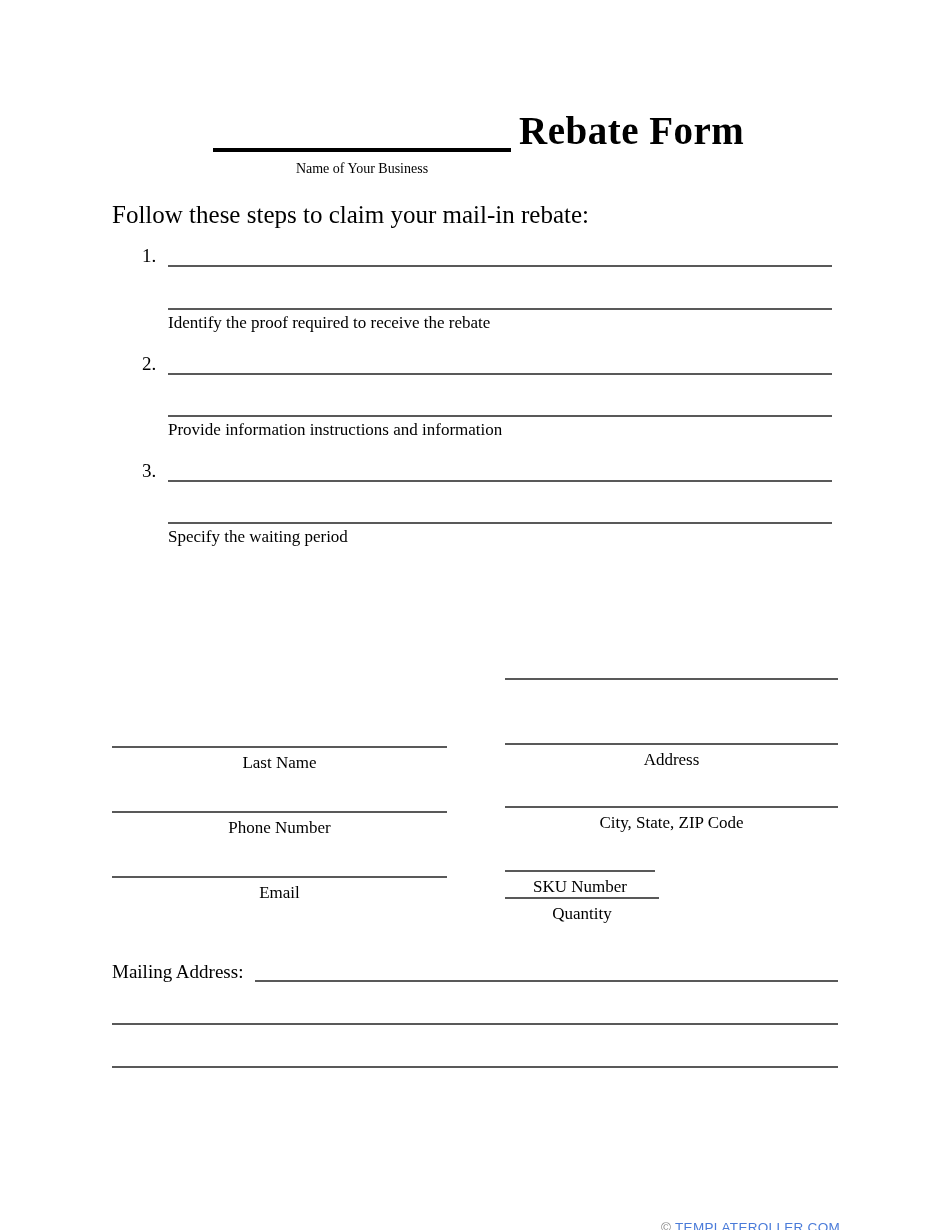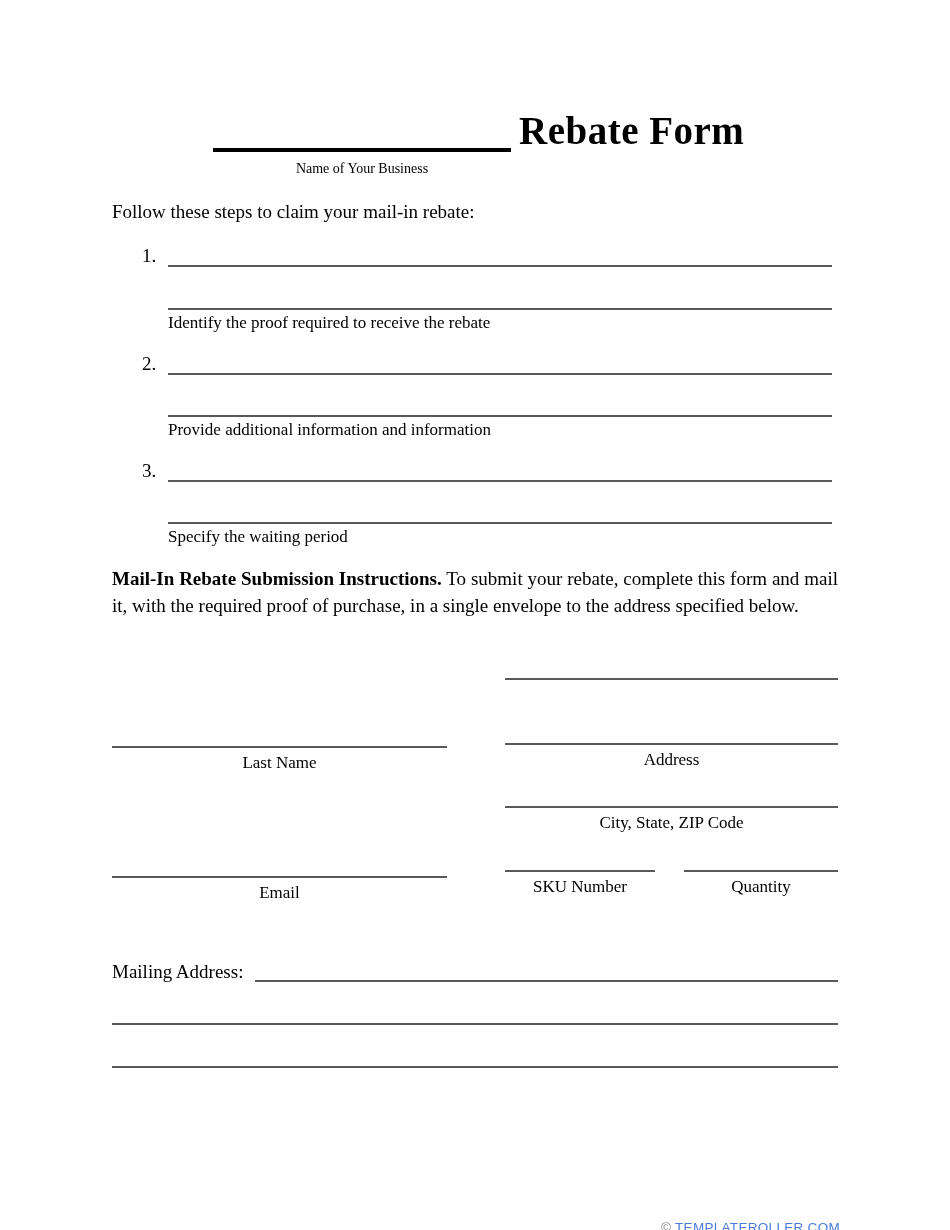--- a/index.html
+++ b/index.html
@@ -25,21 +25,21 @@
     white-space: nowrap;
   }
   .business-label {
     position: absolute; left: 213px; top: 161px; width: 298px;
     text-align: center; font-size: 14px;
   }
 
   
   .intro {
     position: absolute; left: 112px; top: 201px;
-    font-size: 19px; white-space: nowrap;
+    font-size: 25px; white-space: nowrap;
   }
 
   
   .step-num {
     position: absolute; left: 142px; width: 22px;
     font-size: 19px; line-height: 22px;
   }
   .blank-line {
     position: absolute; height: 0;
     border-bottom: 2px solid #595959;
@@ -64,21 +64,21 @@
   
   .field { position: absolute; }
   .field .fline { height: 0; border-bottom: 2px solid #595959; }
   .field .flabel {
     text-align: center; font-size: 17px; padding-top: 5px;
   }
   .col-left  { left: 112px; width: 335px; }
   .col-right { left: 505px; width: 333px; }
   .fl1 { top: 681px; } .fl2 { top: 746px; } .fl3 { top: 811px; } .fl4 { top: 876px; }
   .fr1 { top: 678px; } .fr2 { top: 743px; } .fr3 { top: 806px; } .fr4 { top: 870px; }
-  .split-row { display: flex; }
+  .split-row { display: flex; flex-direction: column; }
   .sub-field-sku { width: 150px; }
   .sub-gap { width: 29px; }
   .sub-field-qty { width: 154px; }
 
   
   .mailing-row {
     position: absolute; left: 112px; top: 961px; width: 726px;
     display: flex; align-items: stretch; height: 22px;
   }
   .mailing-label { font-size: 19px; line-height: 22px; white-space: nowrap; }
@@ -111,32 +111,35 @@
   <p class="intro">Follow these steps to claim your mail-in rebate:</p>
 
   <span class="step-num n1">1.</span>
   <div class="blank-line step-line l1a"></div>
   <div class="blank-line step-line l1b"></div>
   <div class="step-caption c1">Identify the proof required to receive the rebate</div>
 
   <span class="step-num n2">2.</span>
   <div class="blank-line step-line l2a"></div>
   <div class="blank-line step-line l2b"></div>
-  <div class="step-caption c2">Provide additional information and information</div>
+  <div class="step-caption c2">Provide information instructions and information</div>
 
   <span class="step-num n3">3.</span>
   <div class="blank-line step-line l3a"></div>
   <div class="blank-line step-line l3b"></div>
   <div class="step-caption c3">Specify the waiting period</div>
 
-  <p class="instructions"><span class="lead">Mail-In Rebate Submission Instructions.</span> <span>To submit your rebate, complete this form and mail it, with the required proof of purchase, in a single envelope to the address specified below.</span></p>
 
   <div class="field col-left fl2">
     <div class="fline"></div>
     <div class="flabel">Last Name</div>
+  </div>
+  <div class="field col-left fl3">
+    <div class="fline"></div>
+    <div class="flabel">Phone Number</div>
   </div>
   <div class="field col-left fl4">
     <div class="fline"></div>
     <div class="flabel">Email</div>
   </div>
 
   <div class="field col-right fr1">
     <div class="fline"></div>
   </div>
   <div class="field col-right fr3">

